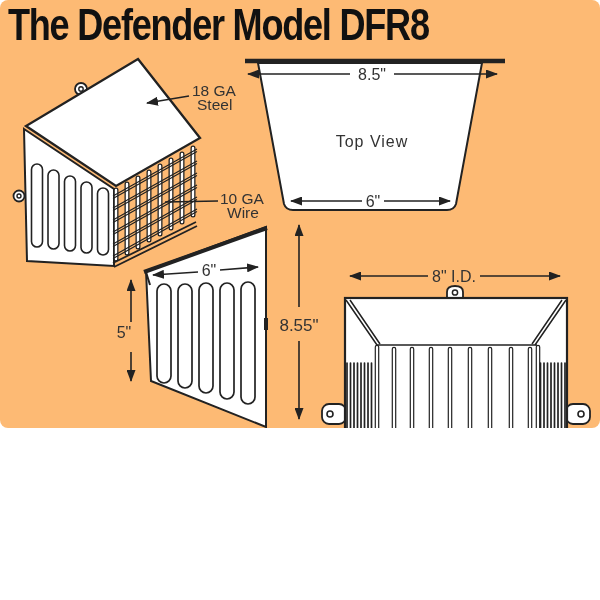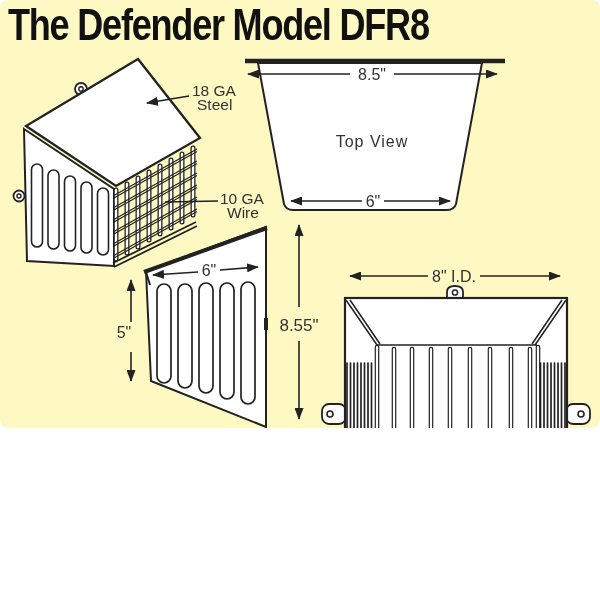--- a/index.html
+++ b/index.html
@@ -1,16 +1,16 @@
 <!DOCTYPE html>
 <html><head>
 <meta charset="utf-8">
 <style>
   html,body{margin:0;padding:0;background:#fff;}
-  .canvas{position:relative;width:600px;height:428px;background:#fef9c3;overflow:hidden;
+  .canvas{position:relative;width:600px;height:428px;background:#fdba74;overflow:hidden;
           font-family:"Liberation Sans",sans-serif;border-radius:8px;}
   .title{position:absolute;top:0px;left:8px;margin:0;font-size:44px;font-weight:bold;
          letter-spacing:-1.5px;color:#111;white-space:nowrap;
          transform:scaleX(0.82);transform-origin:0 50%;
          font-family:"Liberation Sans",sans-serif;}
   svg{position:absolute;top:0;left:0;}
   svg text{font-family:"Liberation Sans",sans-serif;fill:#333;}
   .dim{font-size:16px;}
   .dim-big{font-size:17px;}
   .mat{font-size:15.5px;}

